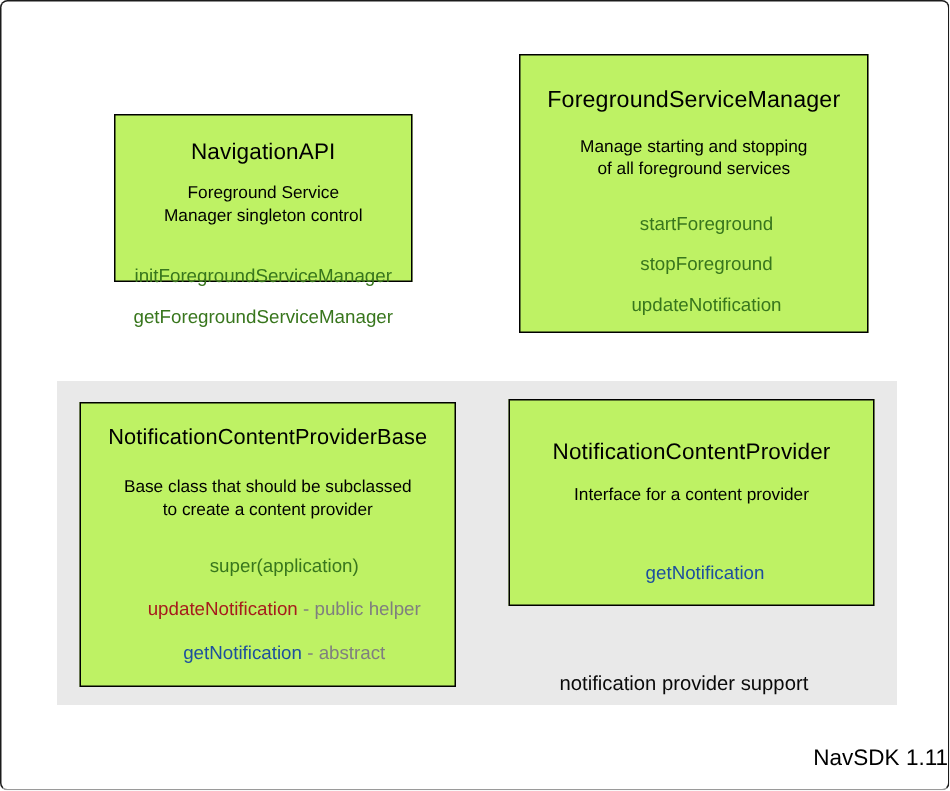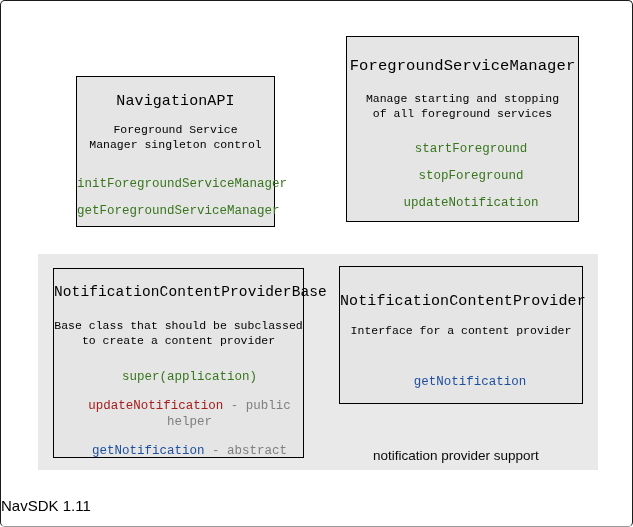--- a/index.html
+++ b/index.html
@@ -18,25 +18,24 @@
 
   .panel {
     position: absolute;
     left: 37px; top: 253px;
     width: 560px; height: 216px;
   }
 
   .box {
     position: absolute;
     box-sizing: border-box;
-    background: #e5e5e5;
+    background: #bef264;
     border: 1px solid #000000;
-    font-family: Liberation Mono, monospace;
   }
-  .box-a { left: 75px;  top: 75px;  width: 199px; height: 151px; }
+  .box-a { left: 75px;  top: 75px;  width: 199px; height: 112px; }
   .box-b { left: 345px; top: 35px;  width: 233px; height: 186px; }
   .box-c { left: 52px;  top: 267px; width: 251px; height: 190px; }
   .box-d { left: 338px; top: 265px; width: 244px; height: 138px; }
 
   .box-title {
     text-align: center;
     color: #000;
     letter-spacing: 0.1px;
     line-height: 19px;
   }
@@ -74,21 +73,21 @@
     left: 372px; top: 447px;
     font-size: 13.5px;
     color: #0a0a0a;
     white-space: nowrap;
   }
 
   .caption {
     position: absolute;
     left: 0; top: 496px;
     width: 100%;
-    text-align: left;
+    text-align: right;
     font-size: 15px;
     color: #000;
   }
 </style>
 </head>
 <body>
 
 <div class="canvas">
 
   <div class="panel" style="background-color: rgb(233, 233, 233);"></div>

